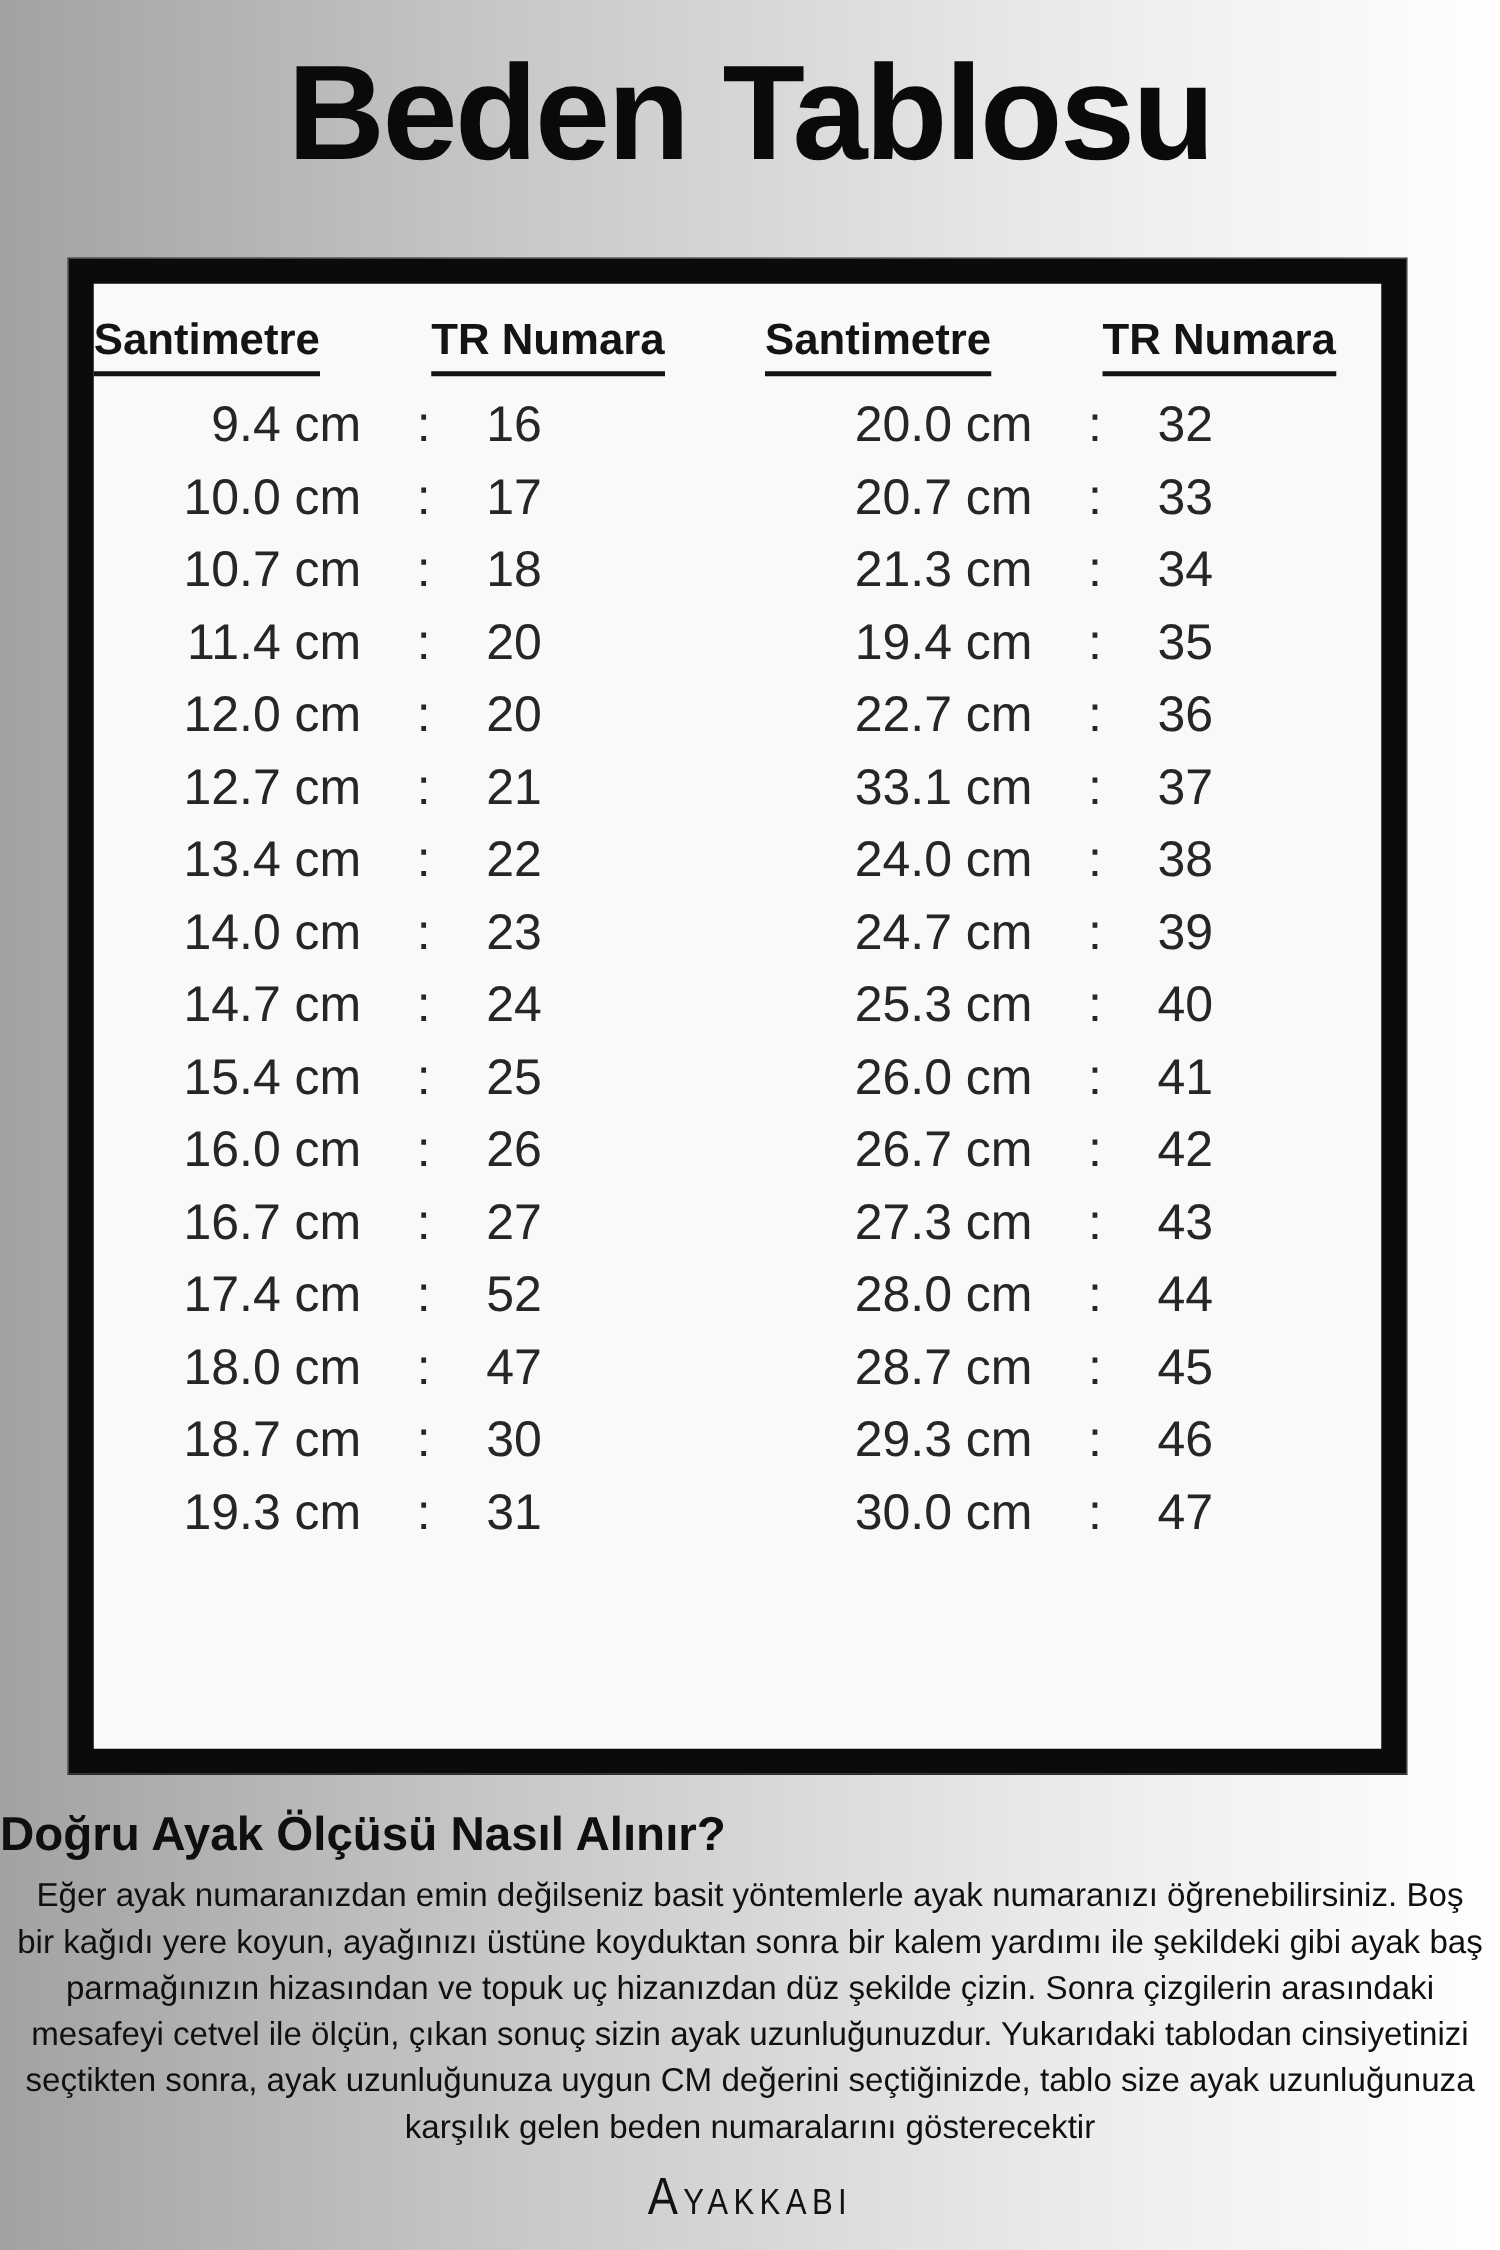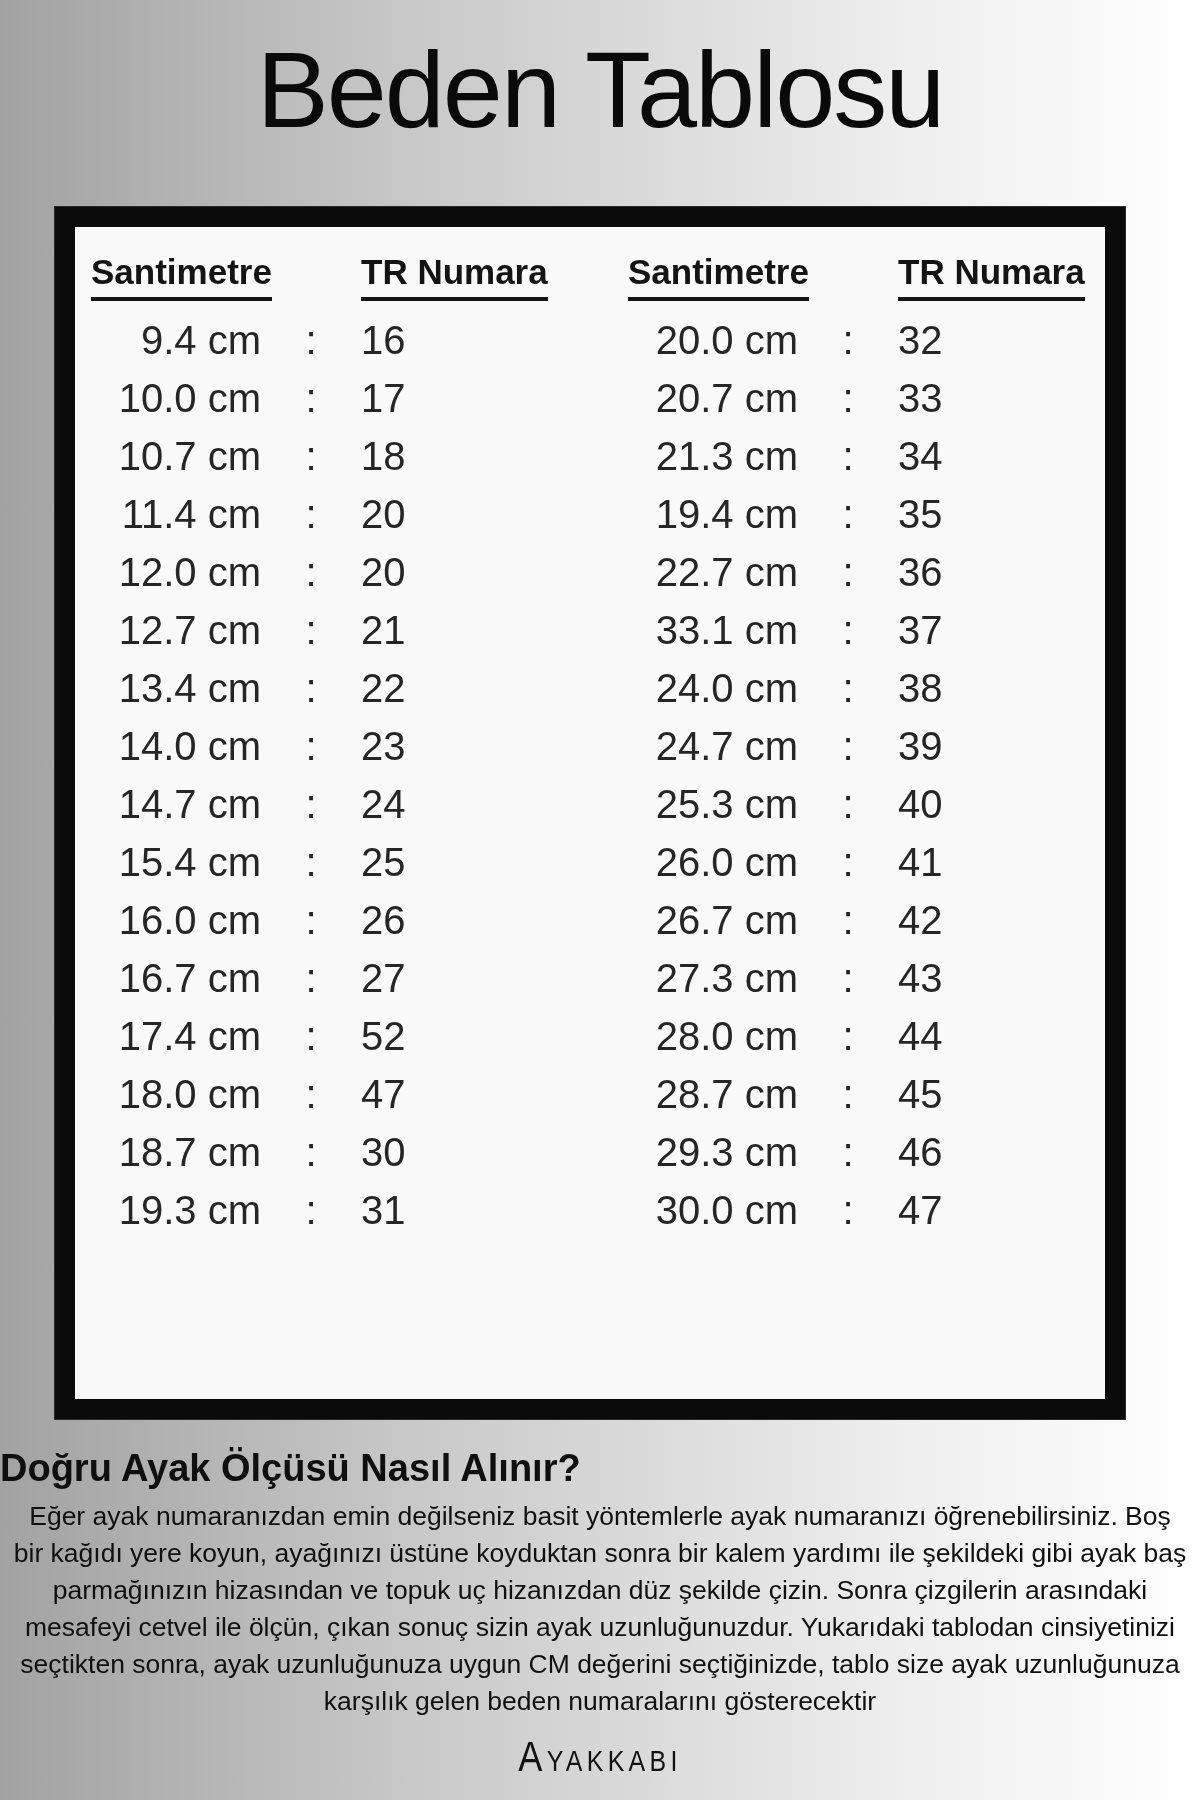--- a/index.html
+++ b/index.html
@@ -8,21 +8,21 @@
     font-family: "Liberation Sans", sans-serif;
     background: linear-gradient(90deg, #a2a2a2 0%, #c9c9c9 35%, #eeeeee 75%, #ffffff 100%);
     color:#111;
   }
   .page { width:1200px; height:1800px; position:relative; }
 
   .title {
     padding-top:26px;
     text-align:center;
     font-size:108px;
-    font-weight:400;
+    font-weight:700;
     letter-spacing:-2px;
     line-height:1.18;
     color:#0a0a0a;
     white-space:nowrap;
   }
 
   .chart-box {
     width:1070px;
     height:1212px;
     margin:54px 0 0 55px;
@@ -32,37 +32,36 @@
     display:flex;
     box-shadow:0 0 0 1px #2a2a2a;
   }
   .half { flex:1 1 50%; }
   .half.right { padding-left:22px; }
 
   .hdr-row, .row {
     display:grid;
     grid-template-columns:170px 100px 1fr;
     align-items:center;
-    padding-left:16px;
   }
   .hdr-row { margin-bottom:10px; }
   .hdr {
     font-weight:700;
     font-size:35px;
     color:#141414;
     border-bottom:4px solid #141414;
     padding-bottom:5px;
     white-space:nowrap;
     justify-self:start;
     line-height:1.1;
   }
   .hdr.cm-hdr { grid-column:1 / 3; }
   .hdr.tr-hdr { grid-column:3; }
 
-  .row { height:58px; }
+  .row { height:58px;margin-left:44px; }
   .cell { font-size:40px; color:#262626; line-height:1; }
   .cell.cm { justify-self:end; white-space:nowrap; }
   .cell.sep { justify-self:center; }
   .cell.tr { justify-self:start; }
 
   .howto-heading {
     margin-top:28px;
     text-align:left;
     font-size:38px;
     font-weight:700;

